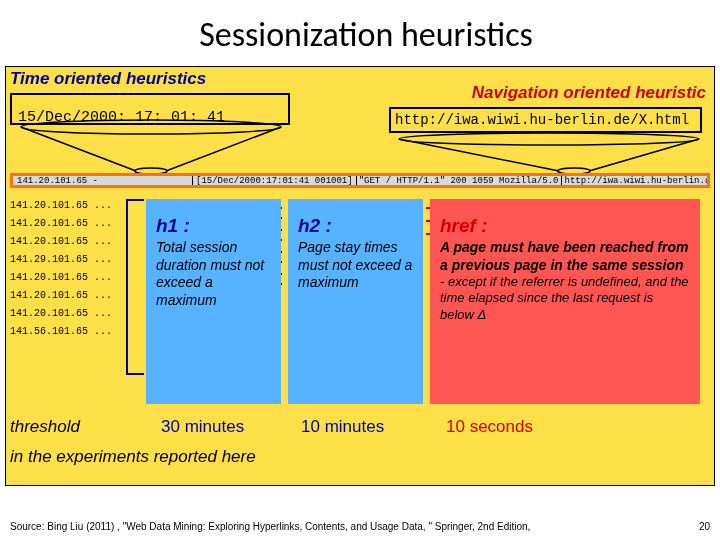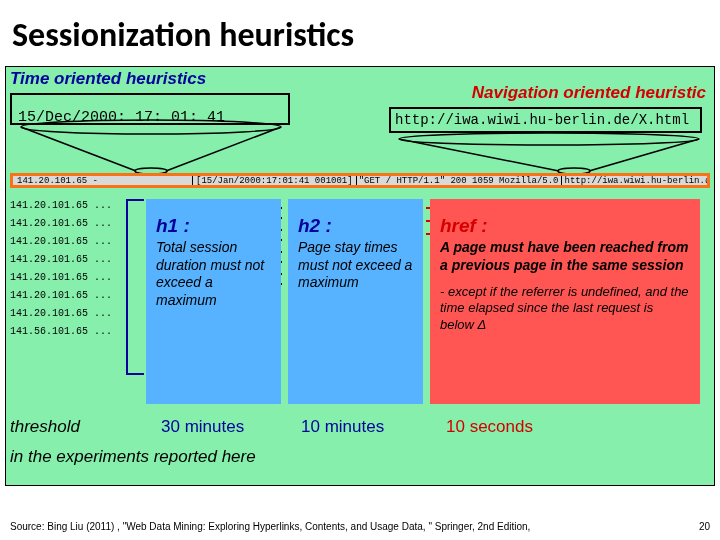--- a/index.html
+++ b/index.html
@@ -1,36 +1,36 @@
 <!DOCTYPE html>
 <html><head>
 <meta charset="utf-8">
 <style>
 *{box-sizing:border-box;margin:0;padding:0}
 body{width:720px;height:540px;background:#fff;font-family:Arial,Helvetica,sans-serif;position:relative;overflow:hidden}
-.title{font-family:Calibri,Arial,sans-serif;font-size:34px;font-weight:700;padding:14px 0 10px 12px;color:#000}
-.diagram{position:absolute;top:66px;left:5px;width:710px;height:420px;border:1px solid #000;background:#86efac}
+.title{font-family:Calibri,Arial,sans-serif;font-size:34px;font-weight:400;text-align:center;padding:14px 0 10px 12px;color:#000}
+.diagram{position:absolute;top:66px;left:5px;width:710px;height:420px;border:1px solid #000;background:#fde047}
 .sect-left{position:absolute;top:2px;left:4px;font:bold italic 17px Arial;color:#02029c}
 .sect-right{position:absolute;top:16px;right:8px;font:bold italic 17px Arial;color:#d40000}
 .box-ts{position:absolute;top:26px;left:4px;width:280px;height:26px;border:2px solid #000;font:15px 'Courier New',monospace;padding:14px 6px;color:#000}
 .box-url{position:absolute;top:40px;right:12px;width:313px;height:26px;border:2px solid #000;font:14px 'Courier New',monospace;padding:3px 4px;color:#000}
 .logbar{position:absolute;top:106px;left:4px;right:4px;height:15px;border:3px solid #f97316;background:#d9d9d9;font:9px 'Courier New',monospace;line-height:16px;white-space:nowrap;overflow:hidden;display:flex;align-items:center}
 .lb-ts{display:inline-block;border:1px solid #000;padding:0 3px;margin-left:94px;background:#d9d9d9}
 .lb-url{display:inline-block;border:1px solid #000;padding:0 3px;margin-left:2px;background:#d9d9d9}
 .entries{position:absolute;top:130px;left:4px;font:10px 'Courier New',monospace;line-height:18px;color:#000}
 .hcard{position:absolute;top:132px;height:205px;padding:16px 10px}
 .hc1{left:140px;width:135px;background:#57b2ff}
 .hc2{left:282px;width:135px;background:#57b2ff}
 .hc3{left:424px;width:270px;background:#ff5654}
 .hhead{font:bold italic 19px Arial;margin-bottom:2px}
 .hc1 .hhead,.hc2 .hhead{color:#02029c}
 .hc3 .hhead{color:#d40000}
 .hdesc{font:italic 14px Arial;color:#000;line-height:1.25}
 .hdesc b{}
-.hc3 .xtra{font:italic 13px Arial;color:#000;margin-top:10px;line-height:1.25}
+.hc3 .xtra{font:italic 13px Arial;color:#000;line-height:1.25}
 .bracket{position:absolute;left:120px;top:132px;width:18px;height:176px;border:2px solid #02029c;border-right:none}
 .ticks{position:absolute;left:264px;top:140px}
 .tick{width:12px;height:12px;border:2px solid #000;border-right:none;margin-bottom:10px}
 .arrows{position:absolute;left:420px;top:136px}
 .arw{width:26px;height:9px;margin-bottom:4px;position:relative}
 .arw:before{content:"";position:absolute;top:4px;left:0;width:18px;height:2px;background:#d40000}
 .arw:after{content:"";position:absolute;top:0;left:16px;width:0;height:0;border-left:9px solid #d40000;border-top:5px solid transparent;border-bottom:5px solid transparent}
 .threshold-lbl{position:absolute;left:4px;top:350px;font:italic 17px Arial;color:#000}
 .thv{position:absolute;top:350px;font:17px Arial}
 .tv1{left:155px;color:#02029c}
@@ -61,21 +61,21 @@
   </svg>
   <svg class="cone" style="top:66px;left:388px" width="310" height="42">
     <ellipse cx="155" cy="6" rx="150" ry="6" fill="none" stroke="#000" stroke-width="1.5"></ellipse>
     <line x1="5" y1="6" x2="165" y2="38" stroke="#000" stroke-width="1.5"></line>
     <line x1="305" y1="6" x2="195" y2="38" stroke="#000" stroke-width="1.5"></line>
     <ellipse cx="180" cy="38" rx="16" ry="3" fill="none" stroke="#000" stroke-width="1.5"></ellipse>
   </svg>
 
   <div class="logbar">
     <span style="margin-left:4px">141.20.101.65 -</span>
-    <span class="lb-ts">[15/Jan/2000:17:01:41 001001]</span>
+    <span class="lb-ts">[15/Dec/2000:17:01:41 001001]</span>
     <span style="margin-left:2px">"GET / HTTP/1.1" 200 1059 Mozilla/5.0</span>
     <span class="lb-url">http://iwa.wiwi.hu-berlin.de/X.html</span>
   </div>
 
   <div class="entries">
     <div>141.20.101.65 ...</div>
     <div>141.20.101.65 ...</div>
     <div>141.20.101.65 ...</div>
     <div>141.29.101.65 ...</div>
     <div>141.20.101.65 ...</div>

